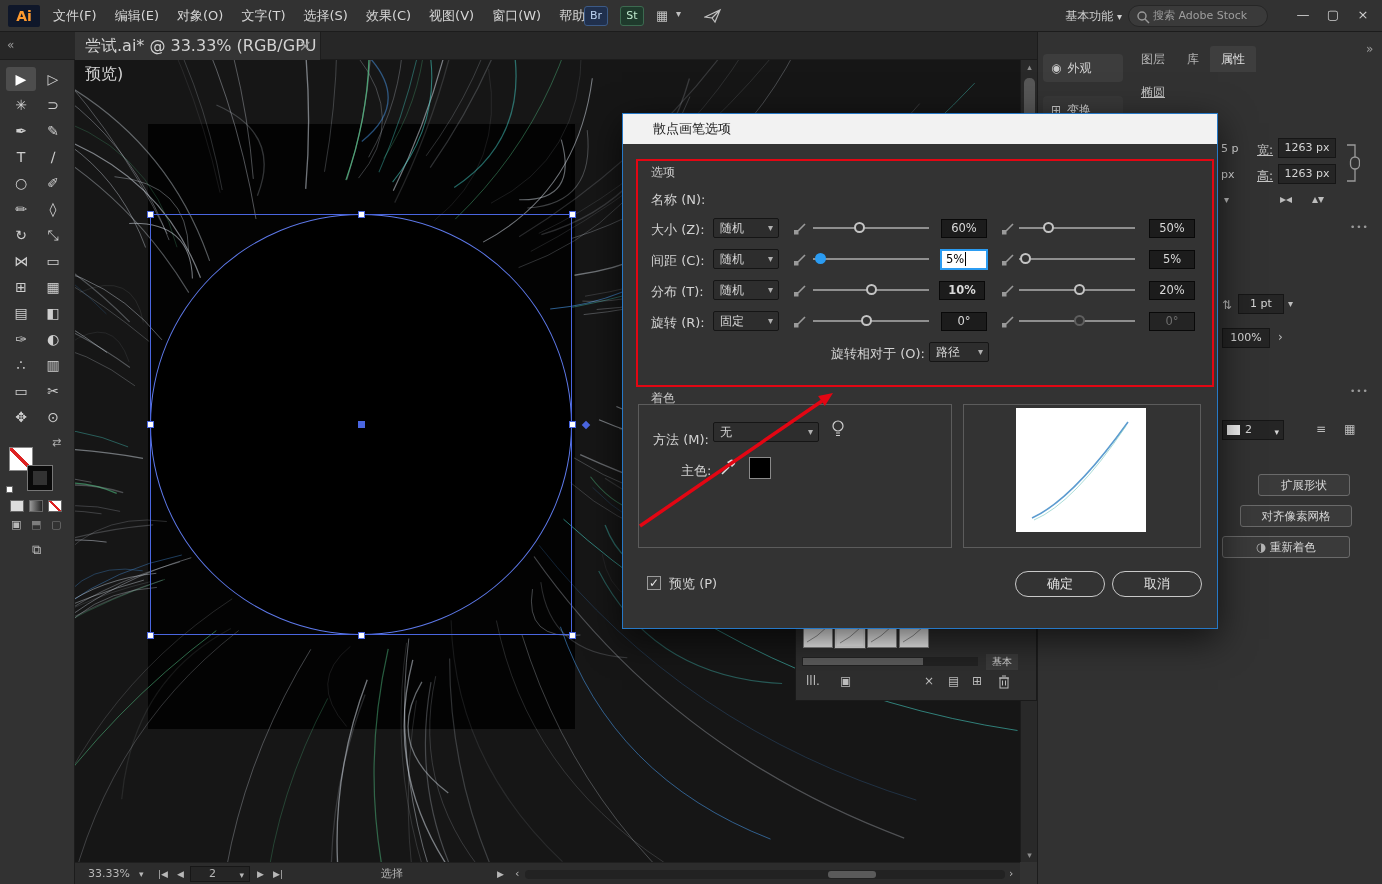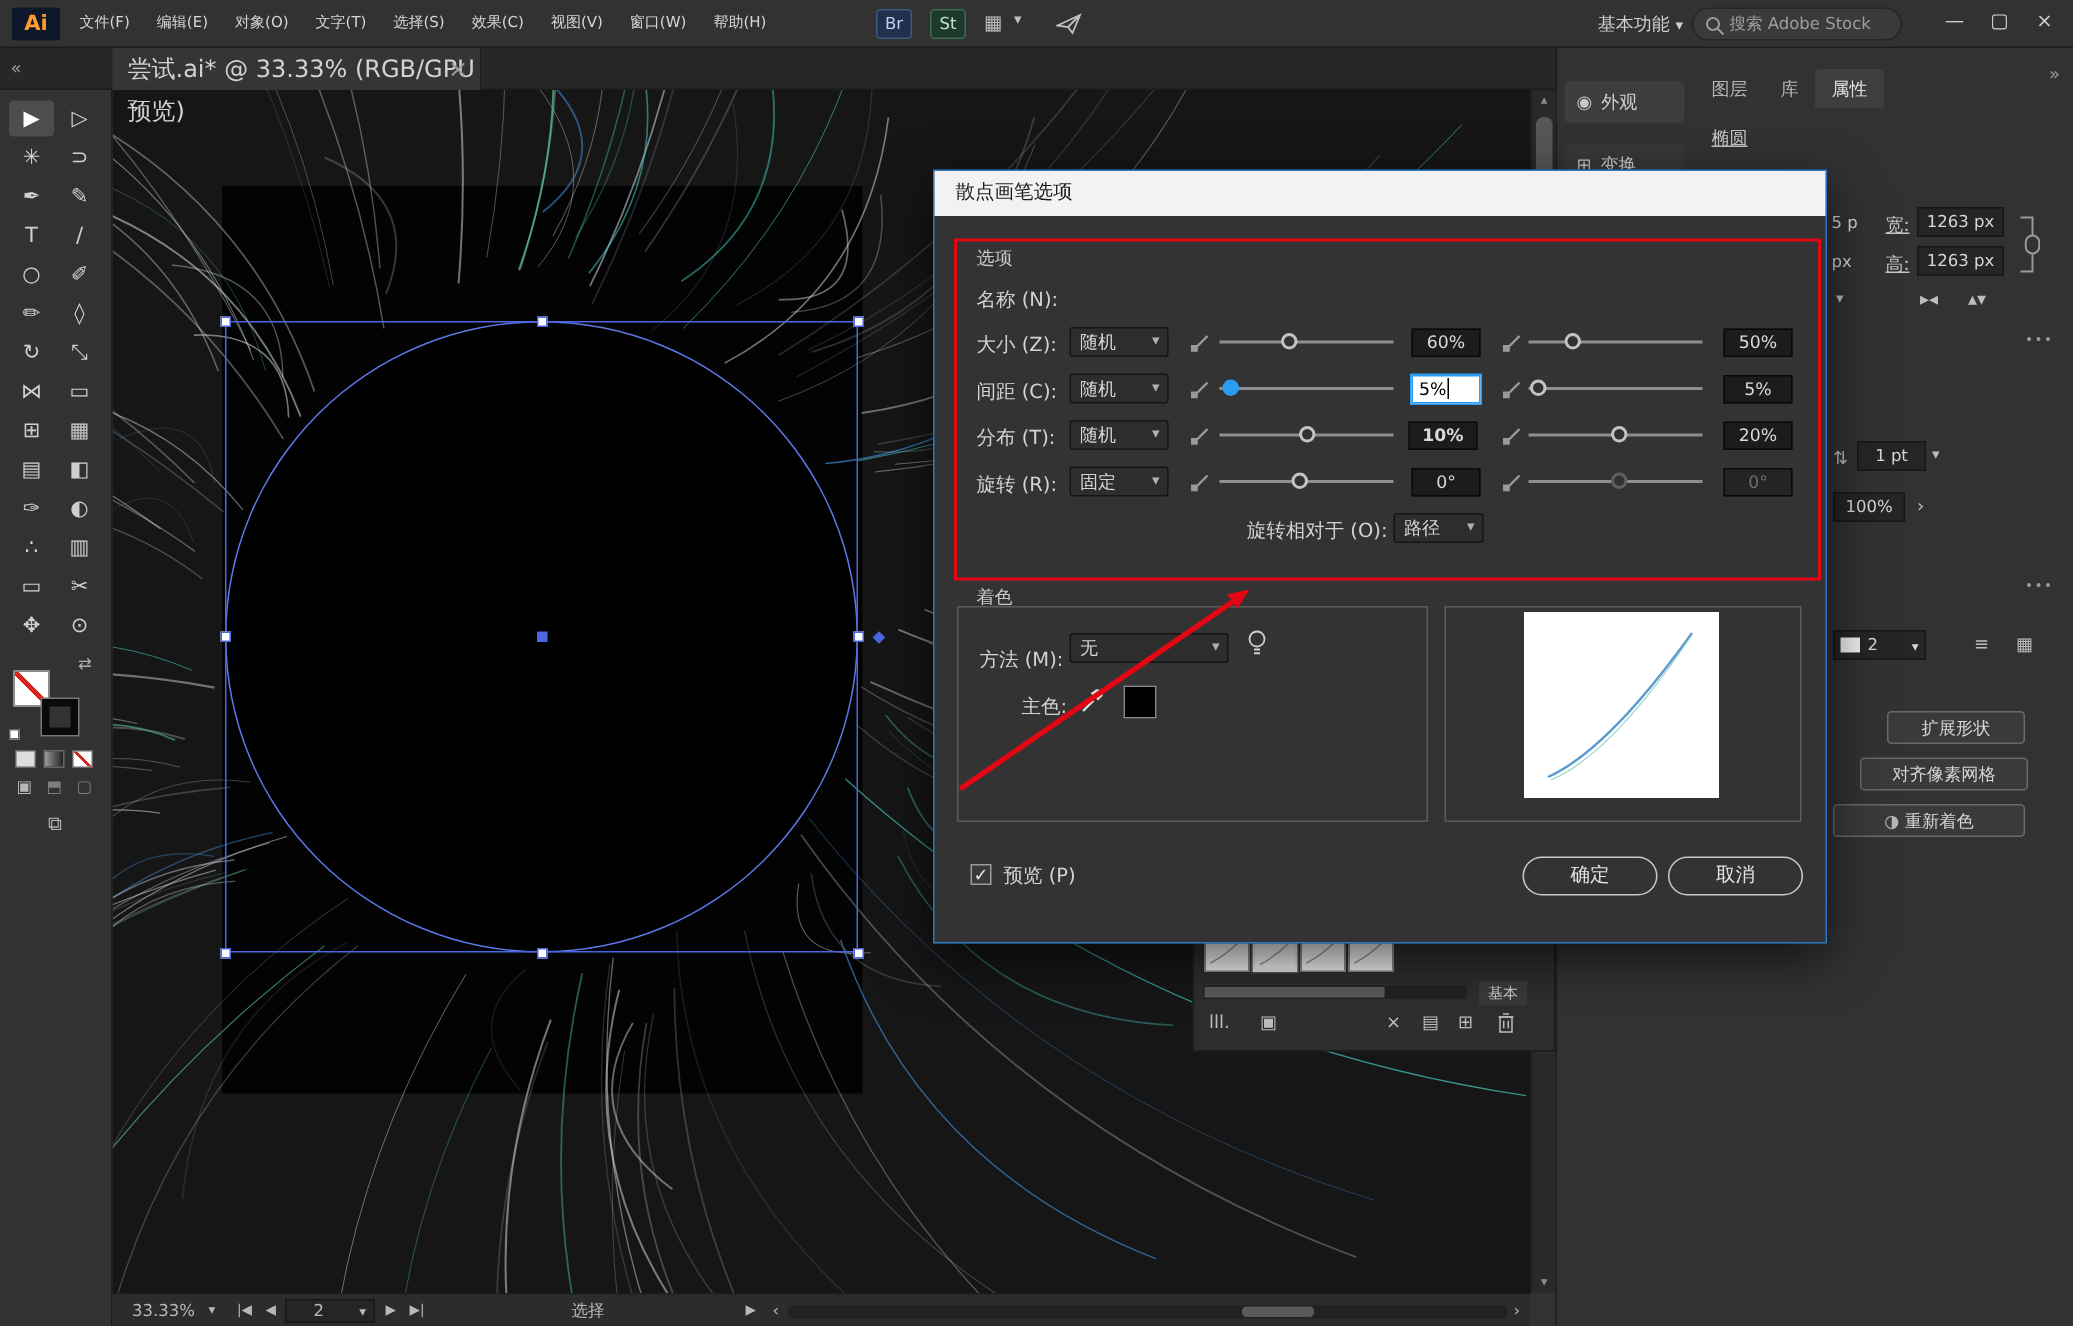--- a/index.html
+++ b/index.html
@@ -2,21 +2,21 @@
 <html><head>
 <meta charset="utf-8">
 <style>
 *{margin:0;padding:0;box-sizing:border-box;font-family:"DejaVu Sans","Liberation Sans",sans-serif;}
 html,body{width:1382px;height:884px;overflow:hidden;}
 body{background:#323232;position:relative;color:#cfcfcf;}
 
 #menubar{position:absolute;left:0;top:0;width:1382px;height:32px;background:#323232;border-bottom:1px solid #1c1c1c;z-index:70;}
 .ai-logo{position:absolute;left:8px;top:5px;width:32px;height:22px;background:#0f172a;color:#ff9a2e;font-weight:bold;font-size:14px;text-align:center;line-height:22px;border-radius:2px;}
 #menu-items{position:absolute;left:44px;top:0;height:32px;}
-.menu-item{display:inline-block;line-height:32px;padding:0 9px;font-size:10px;color:#d6d6d6;cursor:default;}
+.menu-item{display:inline-block;line-height:32px;padding:0 9px;font-size:13px;color:#d6d6d6;cursor:default;}
 .badge{position:absolute;top:6px;width:24px;height:20px;background:#20304d;border:1px solid #3c5larger;border:1px solid #3c5a86;color:#bcd2f0;font-size:11px;text-align:center;line-height:18px;border-radius:3px;}
 .mb-ic{position:absolute;top:8px;color:#c0c0c0;font-size:13px;}
 #workspace{position:absolute;right:260px;top:8px;font-size:12px;color:#cfcfcf;}
 #searchbox{position:absolute;right:114px;top:5px;width:140px;height:22px;background:#3a3a3a;border:1px solid #262626;border-radius:11px;color:#9e9e9e;font-size:11px;line-height:20px;padding-left:24px;}
 .winctl{position:absolute;top:2px;width:30px;height:26px;text-align:center;line-height:26px;color:#cfcfcf;font-size:13px;}
 
 #tabbar{position:absolute;left:0;top:32px;width:1382px;height:28px;background:#272727;border-bottom:1px solid #1c1c1c;z-index:4;}
 #doctab{position:absolute;left:75px;top:0;width:246px;height:28px;background:#353535;border-right:1px solid #1d1d1d;font-size:16px;color:#d2d2d2;line-height:28px;padding-left:10px;}
 #doctab .x{position:absolute;right:8px;top:0;color:#9a9a9a;}
 .collapse{position:absolute;top:6px;font-size:12px;color:#9a9a9a;}
@@ -62,21 +62,21 @@
 #brushespanel{position:absolute;left:795px;top:595px;width:242px;height:106px;background:#2e2e2e;border:1px solid #1a1a1a;z-index:30;}
 #bthumbs{position:absolute;left:7px;top:27px;}
 .bthumb{display:inline-block;width:30px;height:25px;background:#f2f2f2;border:1px solid #888;margin-right:2px;vertical-align:top;}
 .bthumb.selected{border:2px solid #e8e8e8;outline:1px solid #555;}
 #bscroll{position:absolute;left:6px;top:61px;width:176px;height:9px;background:#222;}
 #bscroll span{position:absolute;left:1px;top:1px;width:120px;height:7px;background:#5a5a5a;}
 #blib{position:absolute;left:190px;top:58px;background:#3a3a3a;font-size:10px;color:#cfcfcf;padding:1px 6px;}
 .bic{position:absolute;top:78px;color:#bdbdbd;font-size:12px;}
 
 #dialog{position:absolute;left:622px;top:113px;width:596px;height:516px;background:#333;border:1px solid #2678c6;box-shadow:0 10px 34px rgba(0,0,0,.65);z-index:50;}
-#dlg-title{position:absolute;left:0;top:0;width:100%;height:30px;background:#f2f2f2;color:#1c1c1c;font-size:13px;line-height:30px;padding-left:14px;}
+#dlg-title{position:absolute;left:0;top:0;width:100%;height:30px;background:#f2f2f2;color:#1c1c1c;font-size:13px;line-height:30px;padding-left:30px;}
 .dsec{position:absolute;font-size:12px;color:#c9c9c9;}
 .dlabel{position:absolute;font-size:13px;color:#d3d3d3;}
 #namefield{position:absolute;left:90px;top:74px;width:480px;height:21px;background:#1a1a1a;border:1px solid #090909;font-size:12px;color:#dadada;line-height:19px;padding-left:6px;}
 .srow{position:absolute;left:0;width:596px;height:22px;}
 .slabel{position:absolute;left:28px;top:3px;font-size:13px;color:#d3d3d3;}
 .sdrop{position:absolute;left:90px;top:0;width:66px;height:20px;background:#2d2d2d;border:1px solid #151515;border-radius:2px;font-size:12px;color:#d5d5d5;line-height:18px;padding-left:6px;}
 .ddcaret{position:absolute;right:5px;top:0;font-size:10px;color:#b0b0b0;}
 .corner{position:absolute;top:3px;width:14px;height:14px;}
 .strack{position:absolute;top:9px;width:116px;height:2px;background:#8f8f8f;}
 .sthumb{position:absolute;top:-5px;width:11px;height:11px;border-radius:50%;border:2px solid #c4c4c4;background:#323232;}

